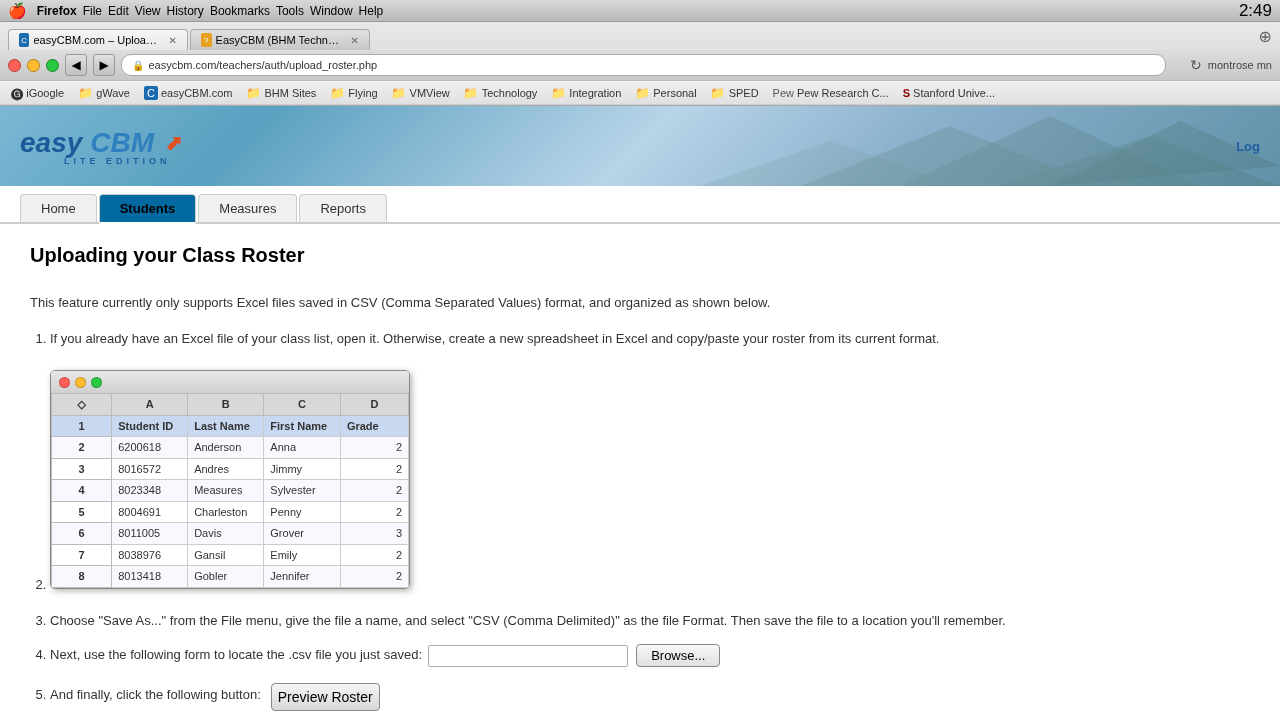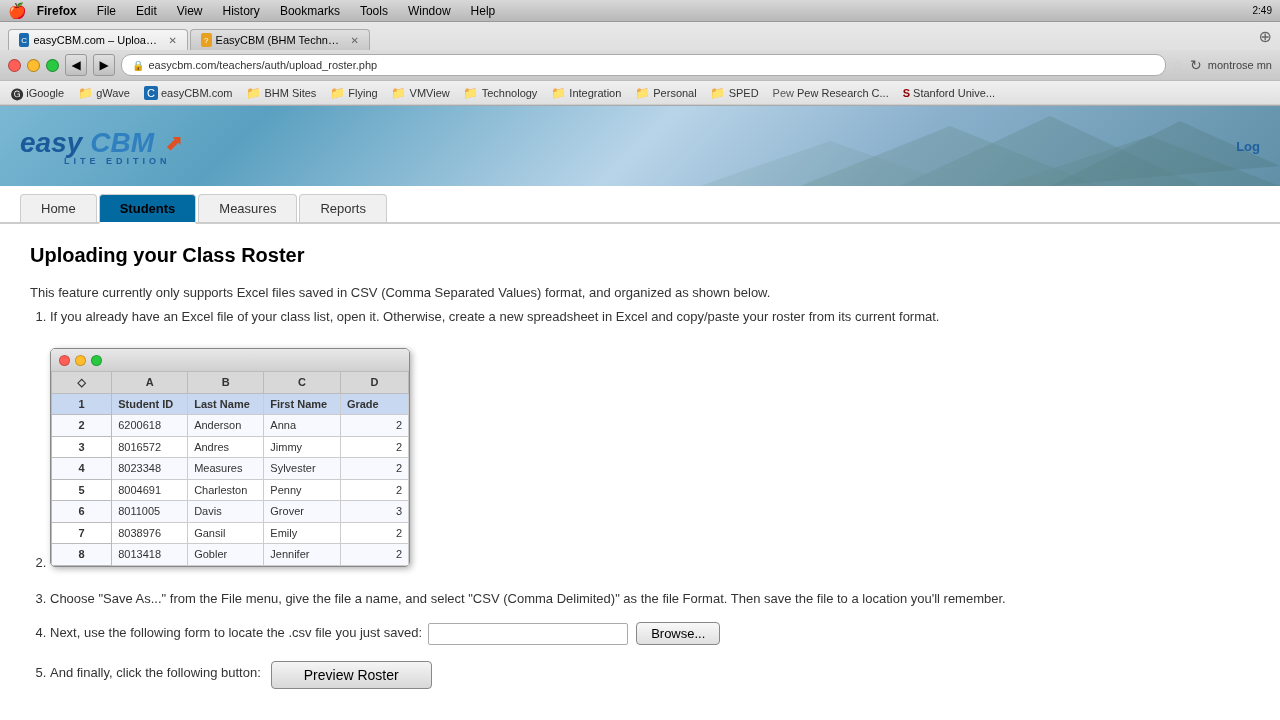--- a/index.html
+++ b/index.html
@@ -8,22 +8,22 @@
     
     .mac-bar {
       background: linear-gradient(to bottom, #d8d8d8, #b8b8b8);
       height: 22px;
       display: flex;
       align-items: center;
       padding: 0 8px;
       font-size: 12px;
       border-bottom: 1px solid #999;
     }
-    .mac-bar .menu-items { display: flex; gap: 20px; font-size: 12px; font-weight: 500; }
-    .mac-bar .right { margin-left: auto; display: flex; gap: 8px; align-items: center; font-size: 10px; }
+    .mac-bar .menu-items { display: flex; gap: 6px; font-size: 12px; font-weight: 500; }
+    .mac-bar .right { margin-left: auto; display: flex; gap: 8px; align-items: center; font-size: 17px; }
 
     
     .browser-chrome {
       background: linear-gradient(to bottom, #e8e8e8, #d0d0d0);
       border-bottom: 1px solid #aaa;
     }
     .browser-tabs {
       display: flex;
       align-items: flex-end;
       padding: 4px 8px 0;
@@ -158,25 +158,25 @@
     }
 
     
     .main-content {
       padding: 20px 30px;
       background: #fff;
     }
     .page-title {
       font-size: 20px;
       font-weight: bold;
+      margin-bottom: 26px;
+      color: #000;
+    }
+    .intro-text {
       margin-bottom: 16px;
-      color: #000;
-    }
-    .intro-text {
-      margin-bottom: 4px;
       color: #333;
       font-size: 13px;
       line-height: 1.5;
     }
     .instructions {
       margin-left: 20px;
     }
     .instructions li {
       margin-bottom: 12px;
       color: #333;
@@ -266,21 +266,21 @@
       padding: 3px 14px;
       background: linear-gradient(to bottom, #f8f8f8, #e0e0e0);
       border: 1px solid #888;
       border-radius: 4px;
       cursor: pointer;
       font-size: 13px;
       font-weight: normal;
     }
 
     .preview-btn {
-      padding: 5px 32px;
+      padding: 5px 6px;
       background: linear-gradient(to bottom, #f5f5f5, #d8d8d8);
       border: 1px solid #888;
       border-radius: 4px;
       cursor: pointer;
       font-size: 14px;
       font-weight: normal;
       margin-top: 4px;
     }
   </style>
 </head>

